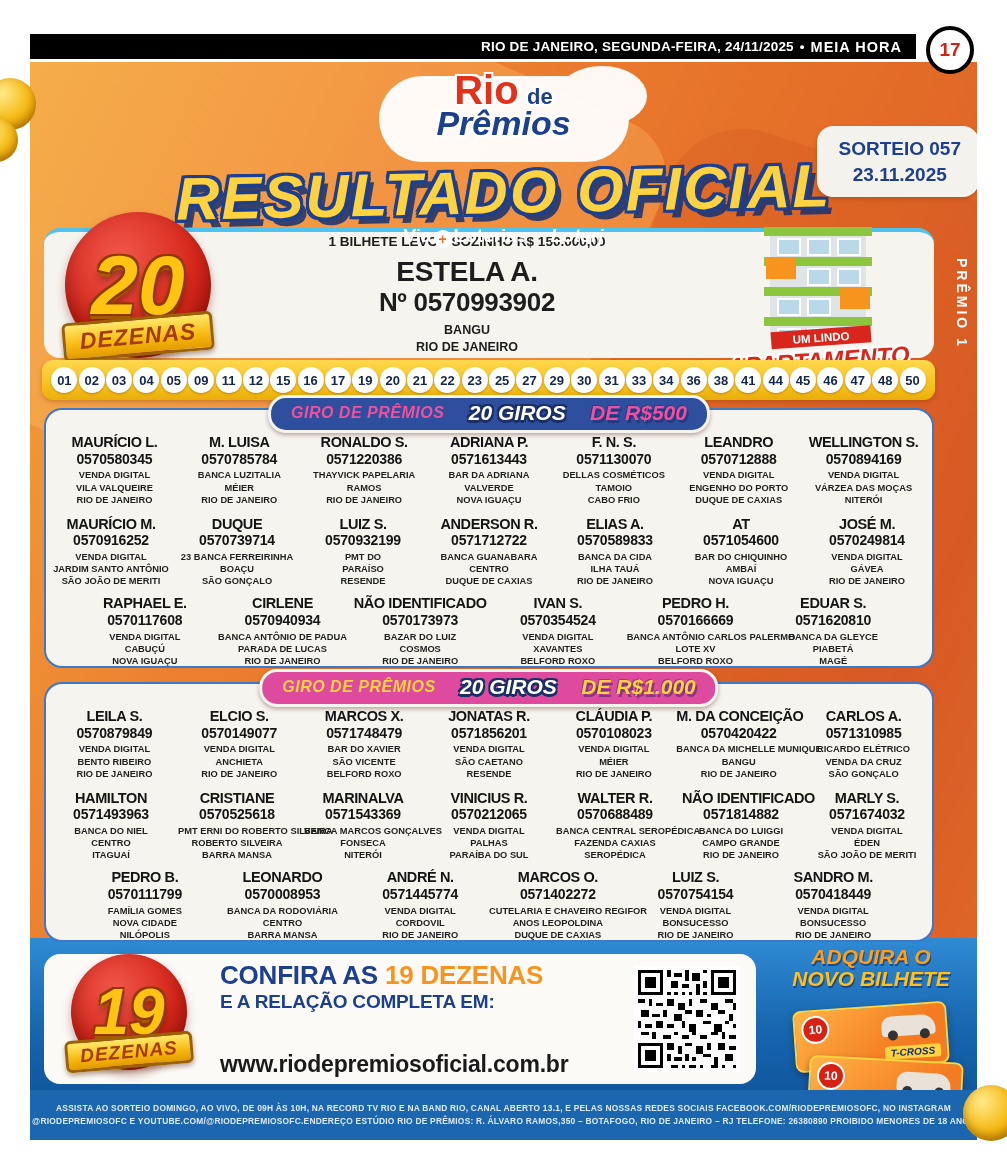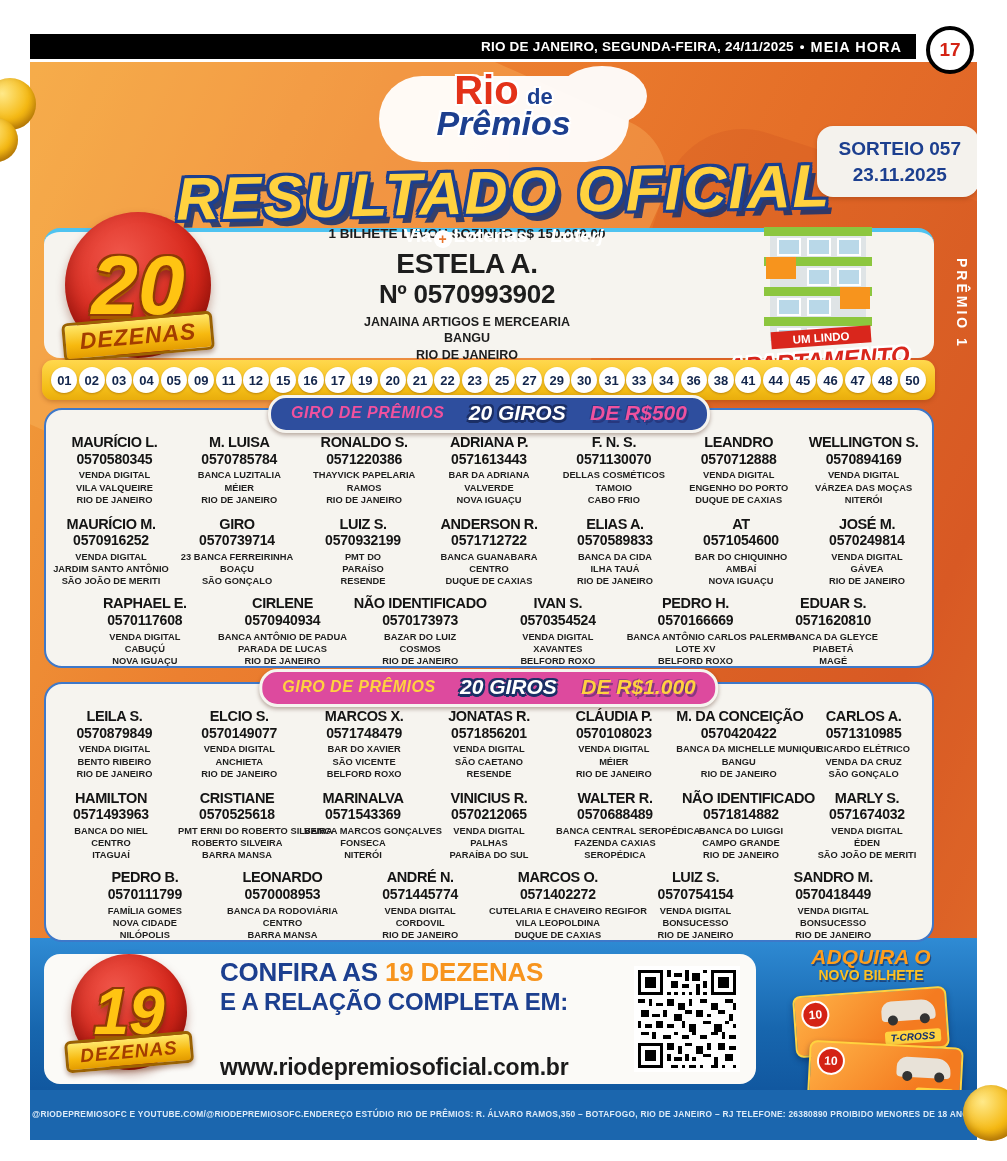--- a/index.html
+++ b/index.html
@@ -122,29 +122,29 @@
   .w-line{font-size:9.3px;font-weight:700;color:#1e1e1e;line-height:1.3;white-space:nowrap;}
 
   
   .poster-bottom{position:absolute;top:876px;left:0;width:100%;height:202px;
     background:linear-gradient(180deg,#2f8bd4 0%,#1766ae 45%,#0c4c94 100%);z-index:1;}
   .confira-card{position:absolute;top:892px;left:14px;width:712px;height:130px;background:#fbfaf7;
     border-radius:16px;z-index:2;display:flex;align-items:center;box-sizing:border-box;padding-right:16px;}
   .confira-text{flex:1;padding-left:6px;}
   .confira-l1{font-size:26px;font-weight:800;color:#1c3f8f;letter-spacing:-.2px;}
   .confira-l1 .hl{color:#f7941d;}
-  .confira-l2{font-size:24px;font-weight:800;color:#1c3f8f;letter-spacing:-.2px;margin-bottom:6px;}
+  .confira-l2{font-size:19px;font-weight:800;color:#1c3f8f;letter-spacing:-.2px;margin-bottom:6px;}
   .confira-url{font-size:23px;font-weight:800;color:#1a1a1a;letter-spacing:-.2px;margin-top:38px;}
   .qr{flex:0 0 106px;width:106px;height:106px;background:#fff;}
 
   .ad-box{position:absolute;top:884px;right:8px;width:196px;z-index:2;text-align:center;}
   .ad-l1{font-size:21px;font-weight:800;font-style:italic;color:#ff9e1b;line-height:1.05;
     text-shadow:1px 2px 0 rgba(20,40,90,.6);}
-  .ad-l2{font-size:14px;font-weight:800;color:#ffc01e;line-height:1.05;
-    text-shadow:1px 2px 0 rgba(20,40,90,.6);margin-bottom:8px;}
+  .ad-l2{font-size:21px;font-weight:800;font-style:italic;color:#ffc01e;line-height:1.05;
+    text-shadow:1px 2px 0 rgba(20,40,90,.6);margin-bottom:16px;}
   .ticket-card{position:relative;width:150px;height:58px;margin:0 auto;border-radius:8px;
     background:linear-gradient(135deg,#ffb347,#f47b20 70%);border:2px solid #ffd23f;
     box-shadow:0 3px 6px rgba(0,20,60,.4);}
   .ticket-card.t1{transform:rotate(-4deg);z-index:2;}
   .ticket-card.t2{transform:rotate(3deg) translate(14px,-6px);z-index:3;margin-top:-4px;}
   .ticket-badge{position:absolute;top:4px;left:6px;width:24px;height:24px;border-radius:50%;background:#d42314;
     color:#fff;font-size:12px;font-weight:800;display:flex;align-items:center;justify-content:center;border:2px solid #fff;}
   .ticket-label{position:absolute;bottom:5px;right:6px;background:#ffd23f;color:#14306e;font-size:10px;
     font-weight:800;font-style:italic;padding:1px 6px;border-radius:3px;}
   .ticket-car{position:absolute;top:10px;right:10px;width:54px;height:20px;border-radius:10px 14px 4px 4px;background:#e8e2d8;}
@@ -192,21 +192,20 @@
       <div class="badge">
         <div class="circle">
           <span class="num">20</span>
         </div>
         <div class="ribbon">DEZENAS</div>
       </div>
       <div class="winner-info">
         <div class="lead"><span>1 BILHETE LEVOU SOZINHO</span> <b>R$ 150.000,00</b></div>
         <div class="name">ESTELA A.</div>
         <div class="ticket">Nº 0570993902</div>
-        <div class="wline">JANAINA ARTIGOS E MERCEARIA</div>
         <div class="wline">BANGU</div>
         <div class="wline">RIO DE JANEIRO</div>
       </div>
       <div class="apartment">
         <svg width="220" height="150" viewBox="0 0 220 150">
           <rect x="62" y="8" width="96" height="112" fill="#dfe4e6"></rect>
           <rect x="56" y="6" width="108" height="9" fill="#8cc63e"></rect>
           <rect x="70" y="18" width="22" height="16" fill="#b9d8e8" stroke="#fff" stroke-width="2"></rect>
           <rect x="100" y="18" width="22" height="16" fill="#b9d8e8" stroke="#fff" stroke-width="2"></rect>
           <rect x="130" y="18" width="22" height="16" fill="#b9d8e8" stroke="#fff" stroke-width="2"></rect>
@@ -369,21 +368,21 @@
 
           <div class="winner">
             <div class="w-name">MAURÍCIO M.</div>
             <div class="w-ticket">0570916252</div>
             <div class="w-line">VENDA DIGITAL</div>
             <div class="w-line">JARDIM SANTO ANTÔNIO</div>
             <div class="w-line">SÃO JOÃO DE MERITI</div>
           </div>
 
           <div class="winner">
-            <div class="w-name">GIRO</div>
+            <div class="w-name">DUQUE</div>
             <div class="w-ticket">0570739714</div>
             <div class="w-line">23 BANCA FERREIRINHA</div>
             <div class="w-line">BOAÇU</div>
             <div class="w-line">SÃO GONÇALO</div>
           </div>
 
           <div class="winner">
             <div class="w-name">LUIZ S.</div>
             <div class="w-ticket">0570932199</div>
             <div class="w-line">PMT DO</div>
@@ -620,21 +619,21 @@
             <div class="w-ticket">0571445774</div>
             <div class="w-line">VENDA DIGITAL</div>
             <div class="w-line">CORDOVIL</div>
             <div class="w-line">RIO DE JANEIRO</div>
           </div>
 
           <div class="winner">
             <div class="w-name">MARCOS O.</div>
             <div class="w-ticket">0571402272</div>
             <div class="w-line">CUTELARIA E CHAVEIRO REGIFOR</div>
-            <div class="w-line">VILA LEOPOLDINA</div>
+            <div class="w-line">ANOS LEOPOLDINA</div>
             <div class="w-line">DUQUE DE CAXIAS</div>
           </div>
 
           <div class="winner">
             <div class="w-name">LUIZ S.</div>
             <div class="w-ticket">0570754154</div>
             <div class="w-line">VENDA DIGITAL</div>
             <div class="w-line">BONSUCESSO</div>
             <div class="w-line">RIO DE JANEIRO</div>
           </div>
@@ -763,20 +762,21 @@
         <div class="ticket-label">T-CROSS</div>
       </div>
       <div class="ticket-card t2">
         <div class="ticket-badge">10</div>
         <div class="ticket-car"></div>
         <div class="ticket-label">HB20</div>
       </div>
     </div>
 
     <div class="footer-bar">
+      <div>ASSISTA AO SORTEIO DOMINGO, AO VIVO, DE 09H ÀS 10H, NA RECORD TV RIO E NA BAND RIO, CANAL ABERTO 13.1, E PELAS NOSSAS REDES SOCIAIS FACEBOOK.COM/RIODEPREMIOSOFC, NO INSTAGRAM</div>
       <div>@RIODEPREMIOSOFC E YOUTUBE.COM/@RIODEPREMIOSOFC.ENDEREÇO ESTÚDIO RIO DE PRÊMIOS: R. ÁLVARO RAMOS,350 – BOTAFOGO, RIO DE JANEIRO – RJ TELEFONE: 26380890  PROIBIDO MENORES DE 18 ANOS</div>
     </div>
   </div>
 
   <div class="coin coin-1"></div>
   <div class="coin coin-2"></div>
   <div class="coin coin-3"></div>
 </div>
 
 </body></html>

